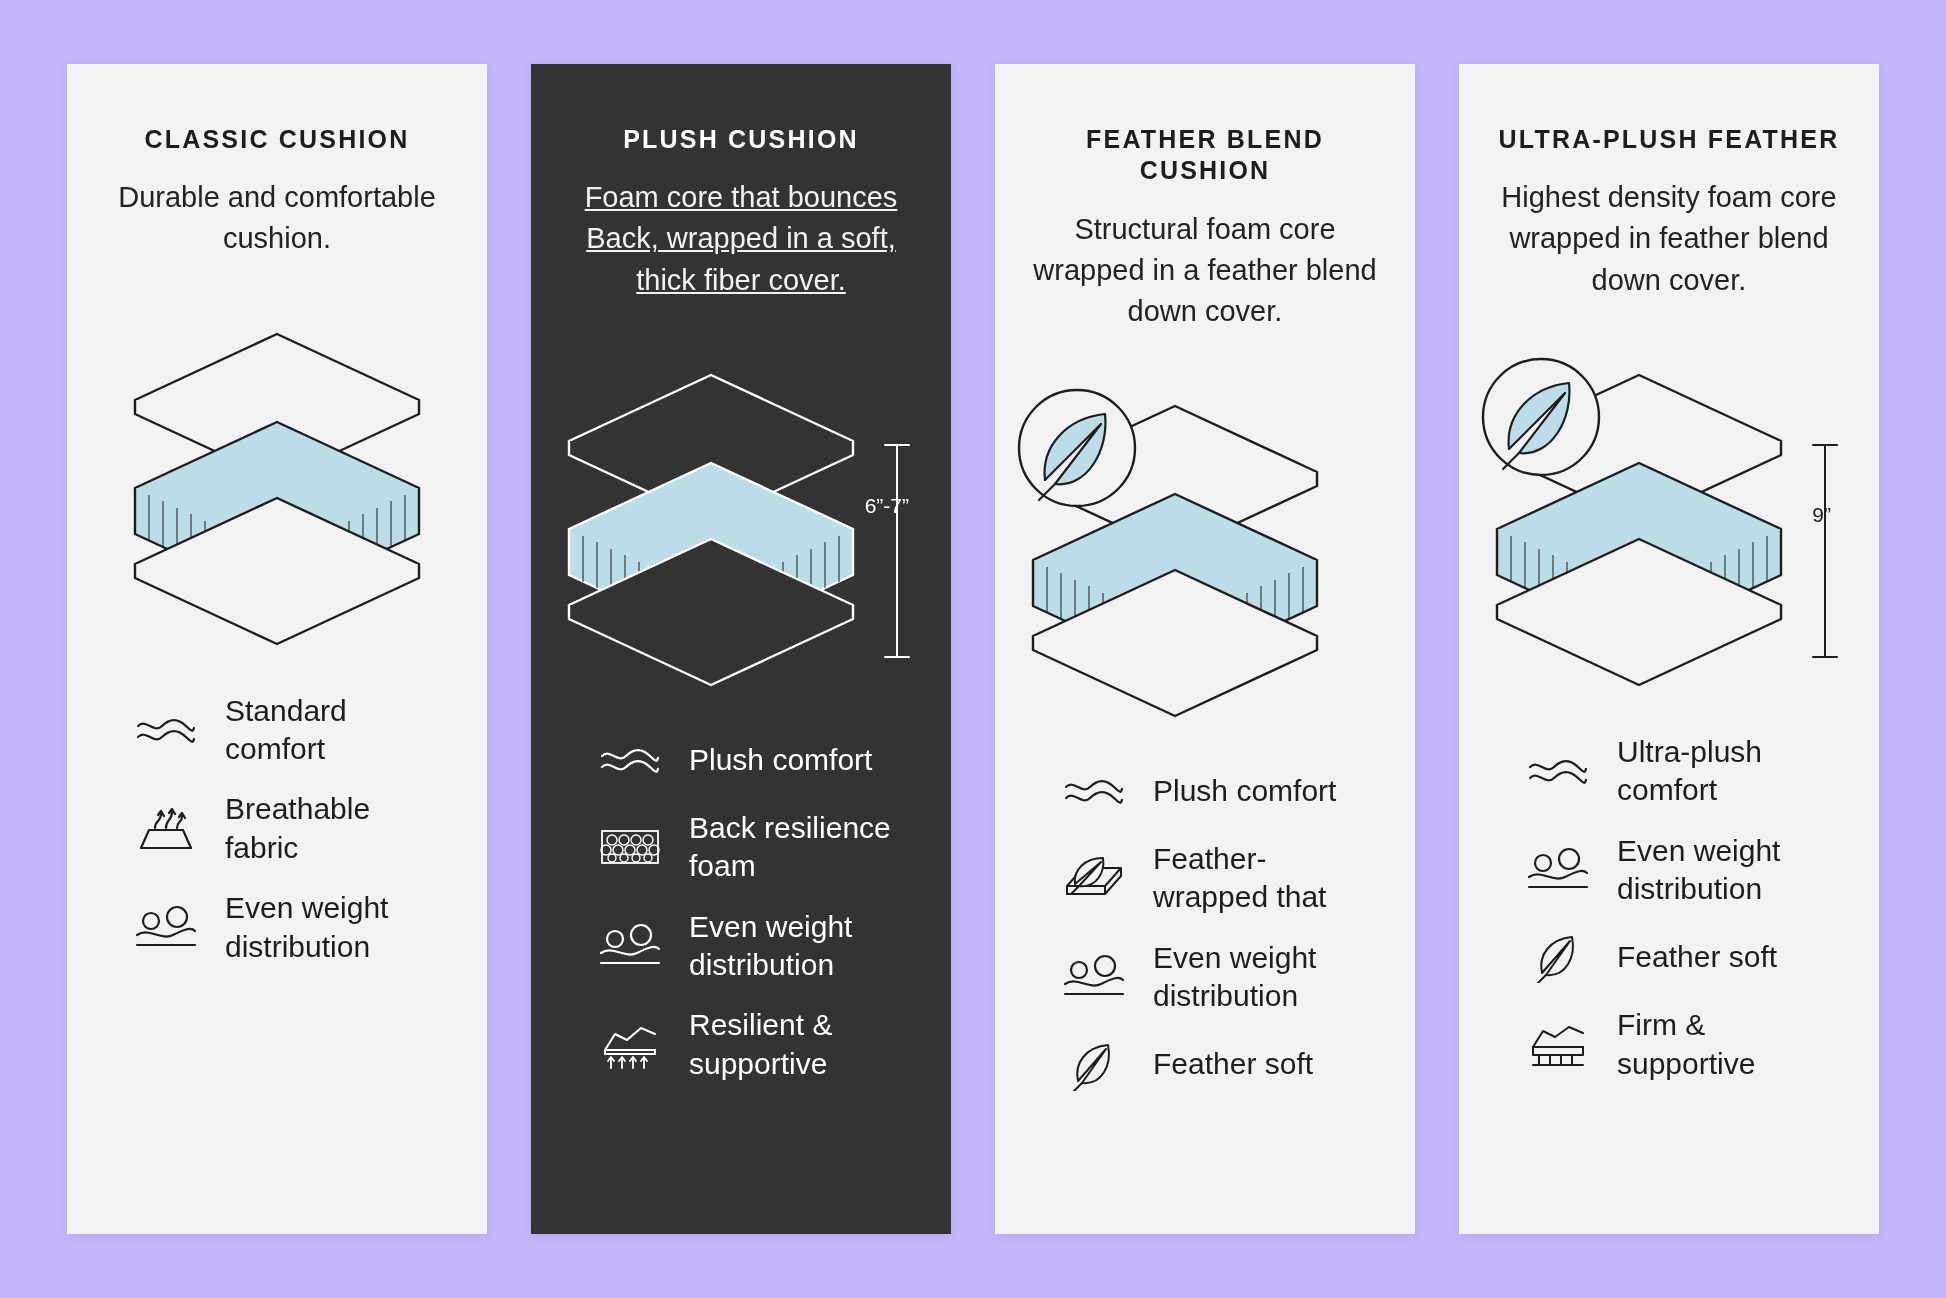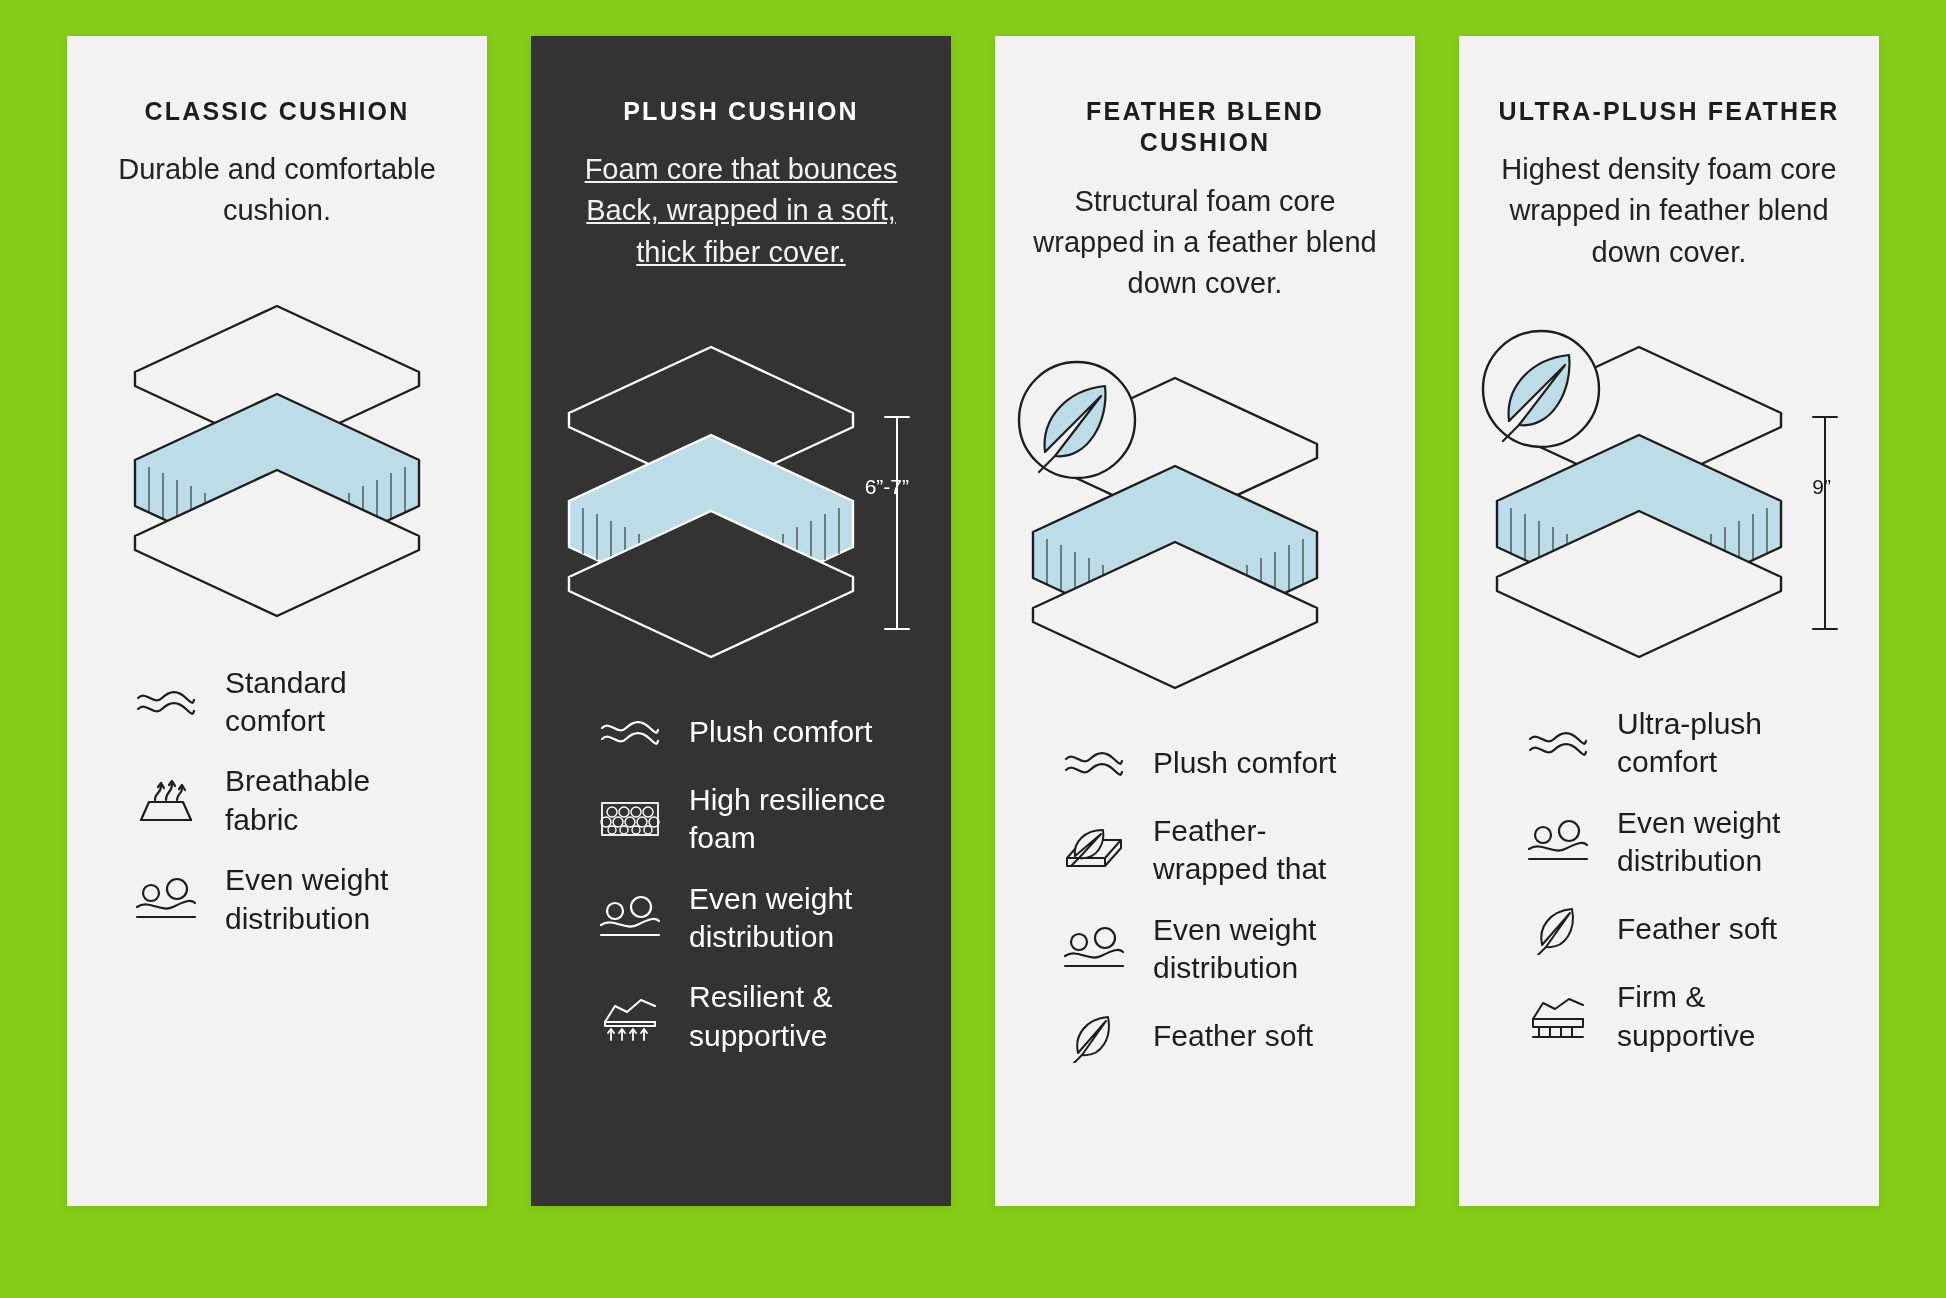--- a/index.html
+++ b/index.html
@@ -10,26 +10,26 @@
   body {
     width: 1946px;
     height: 1298px;
     font-family: "Liberation Sans", sans-serif;
     overflow: hidden;
   }
   .board {
     position: relative;
     width: 1946px;
     height: 1298px;
-    background: #84cc16;
+    background: #c4b5fd;
     display: flex;
     align-items: flex-start;
     justify-content: center;
     gap: 44px;
-    padding-top: 36px;
+    padding-top: 64px;
     box-sizing: border-box;
   }
   .card {
     width: 420px;
     height: 1170px;
     background: #f2f2f2;
     box-shadow: 0 2px 10px rgba(0,0,0,0.08);
     box-sizing: border-box;
     padding: 60px 34px 0 34px;
     display: flex;
@@ -239,21 +239,21 @@
           <path d="M170 182 L312 248 L170 314 L28 248 Z"></path>
           <path d="M28 248 L28 262 L170 328 L312 262 L312 248"></path>
         </g>
 
         <g stroke="#ffffff" stroke-width="2" stroke-linecap="round">
           <path d="M356 88 L356 300"></path>
           <path d="M344 88 L368 88"></path>
           <path d="M344 300 L368 300"></path>
         </g>
       </svg>
-      <span class="dimlabel" style="position:absolute; right:8px; top:176px;">6”-7”</span>
+      <span class="dimlabel" style="position:absolute; right:8px; top:167px;">6”-7”</span>
     </div>
 
     <div class="features">
       <div class="feature">
         <span class="ficon">
           <svg width="62" height="30" viewBox="0 0 62 30" fill="none" stroke="#ffffff" stroke-width="2.2" stroke-linecap="round">
             <path d="M3 11 C 11 3, 19 19, 27 11 S 43 3, 51 11 58 15, 59 13"></path>
             <path d="M3 22 C 11 14, 19 30, 27 22 S 43 14, 51 22 58 26, 59 24"></path>
           </svg>
         </span>
@@ -273,21 +273,21 @@
                 <circle cx="45" cy="26" r="5"></circle>
                 <circle cx="9" cy="26" r="5"></circle>
                 <circle cx="57" cy="26" r="5"></circle>
               <circle cx="15" cy="34" r="4"></circle>
                 <circle cx="27" cy="34" r="4"></circle>
                 <circle cx="39" cy="34" r="4"></circle>
                 <circle cx="51" cy="34" r="4"></circle>
             </g>
           </svg>
         </span>
-        <span class="flabel">High resilience foam</span>
+        <span class="flabel">Back resilience foam</span>
       </div>
       <div class="feature">
         <span class="ficon">
           <svg width="66" height="46" viewBox="0 0 66 46" fill="none" stroke="#ffffff" stroke-width="2.2" stroke-linecap="round">
             <circle cx="18" cy="16" r="8"></circle>
             <circle cx="44" cy="12" r="10"></circle>
             <path d="M4 30 C 16 22, 28 36, 40 30 S 58 22, 62 26"></path>
             <path d="M4 40 L62 40"></path>
           </svg>
         </span>

